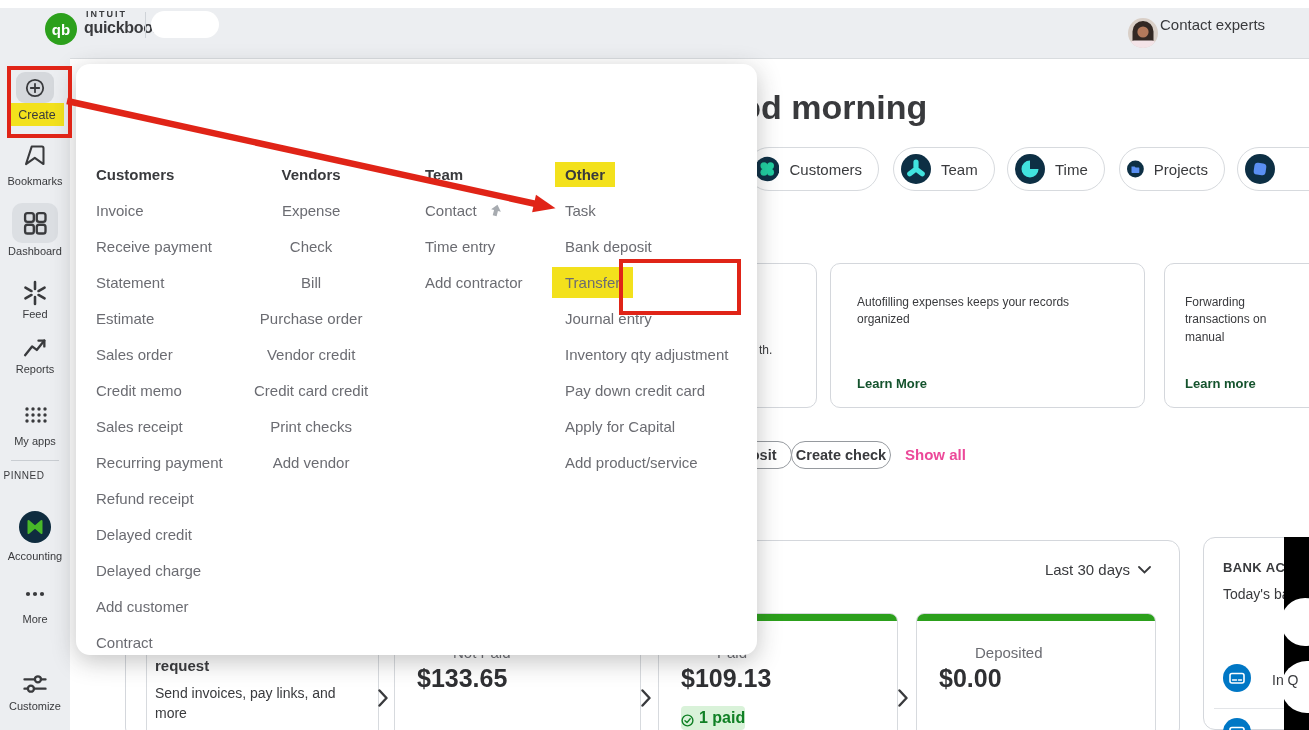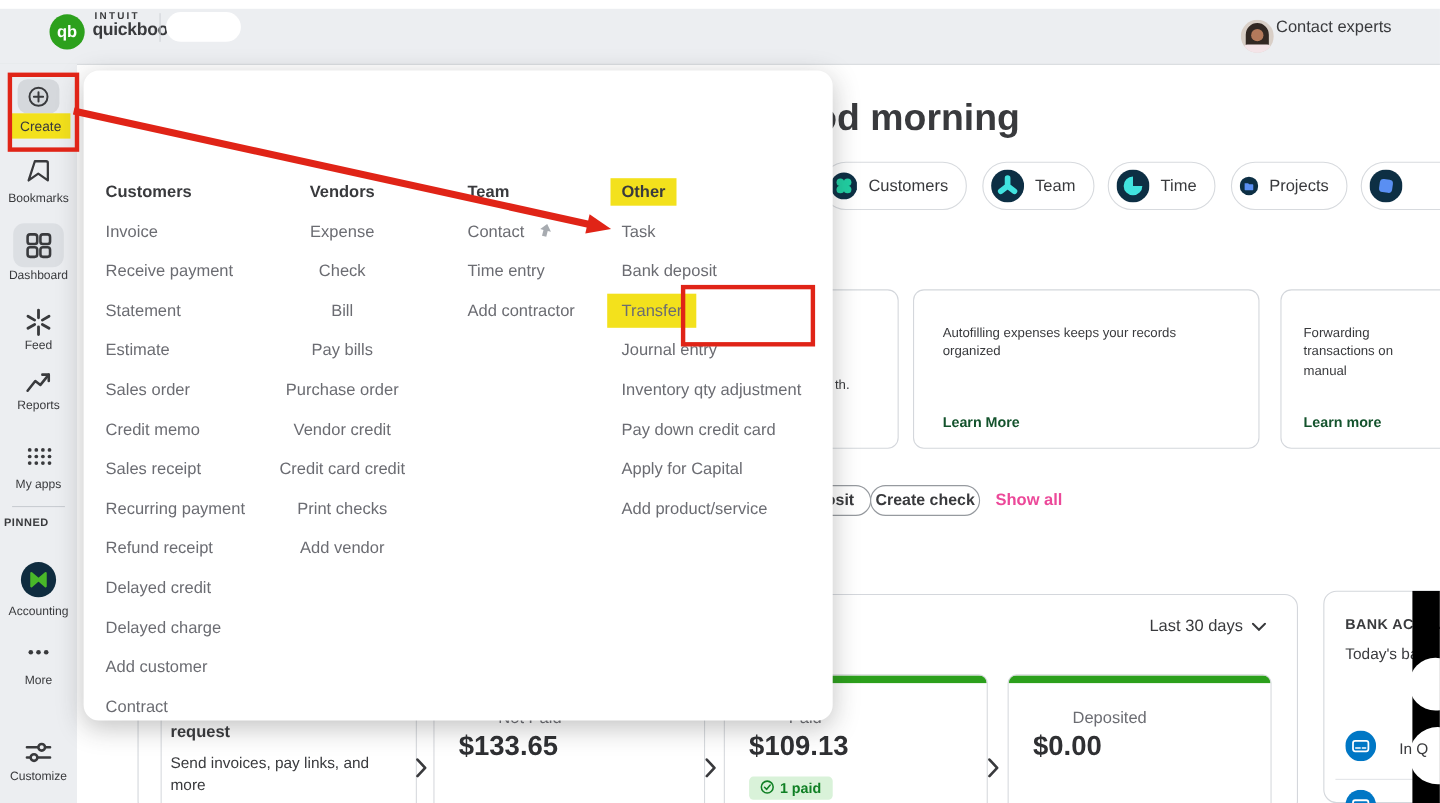--- a/index.html
+++ b/index.html
@@ -14,21 +14,21 @@
   .brand-qb{left:84px;top:19px;font-size:16px;font-weight:700;color:#393a3d;letter-spacing:-0.3px;}
   .top-divider{left:145px;top:12px;width:1px;height:26px;background:#cfd3d8;}
   .top-pill{left:151px;top:11px;width:68px;height:27px;background:#fff;border-radius:14px;}
   .contact{left:1160px;top:16px;font-size:15px;color:#393a3d;}
   
   .sidebar{left:0;top:58px;width:70px;height:672px;background:#eceef1;}
   .side-label{width:70px;text-align:center;font-size:11px;color:#393a3d;}
   .side-icon{left:21px;}
   .dash-bg{left:12px;top:203px;width:46px;height:40px;background:#dcdfe3;border-radius:10px;}
   .side-div{left:11px;top:460px;width:48px;height:1px;background:#c9cdd2;}
-  .pinned{left:0;top:470px;width:48px;text-align:center;font-size:10px;font-weight:700;letter-spacing:.5px;color:#393a3d;}
+  .pinned{left:0;top:470px;width:48px;text-align:center;font-size:10px;font-weight:400;letter-spacing:.5px;color:#393a3d;}
   
   .create-btn{left:16px;top:72px;width:38px;height:31px;background:#d5d8dc;border-radius:9px;
      display:flex;align-items:center;justify-content:center;}
   .create-label{left:10px;top:103px;width:54px;height:23px;background:#f3e11c;
      display:flex;align-items:center;justify-content:center;font-size:12.5px;color:#393a3d;}
   .red-frame{border:4px solid #e02417;z-index:50;}
   
   .menu{left:76px;top:64px;width:681px;height:591px;background:#fff;border-radius:14px;
         box-shadow:0 6px 24px rgba(40,40,40,.28);z-index:20;}
   .mcol{position:absolute;top:96px;}
@@ -49,22 +49,22 @@
   .action-pill{top:441px;height:28px;border:1px solid #969a9f;border-radius:15px;background:#fff;
      display:flex;align-items:center;justify-content:center;font-size:14.5px;font-weight:700;color:#393a3d;box-sizing:border-box;}
   .showall{left:905px;top:446px;font-size:15px;font-weight:700;color:#ec4899;cursor:pointer;}
   
   .money{left:125px;top:540px;width:1055px;height:200px;background:#fff;border:1px solid #d4d7dc;border-radius:12px;box-sizing:border-box;}
   .range{position:absolute;right:28px;top:20px;font-size:15px;color:#393a3d;display:flex;align-items:center;gap:8px;cursor:pointer;}
   .stat-card{position:absolute;top:72px;height:130px;background:#fff;border:1px solid #d7dade;border-radius:8px;box-sizing:border-box;overflow:hidden;}
   .greenbar{position:absolute;left:0;top:0;right:0;height:7px;background:#2ca01c;}
   .stat-label{position:absolute;left:22px;top:30px;font-size:15px;color:#6b6c72;margin-left:36px;}
   .stat-amount{position:absolute;left:22px;top:50px;font-size:25px;font-weight:700;color:#2f3033;}
-  .badge{position:absolute;left:22px;top:92px;background:#d9f2d9;border-radius:4px;padding:3px 10px;
-     display:inline-flex;align-items:flex-start;gap:5px;font-size:13px;font-weight:700;color:#108025;}
+  .badge{position:absolute;left:22px;top:92px;background:#d9f2d9;border-radius:4px;padding:3px 0;
+     display:inline-flex;align-items:flex-end;gap:5px;font-size:16px;font-weight:700;color:#108025;}
   .sep-chev{position:absolute;top:148px;}
   .req-title{position:absolute;left:8px;top:43px;font-size:15px;font-weight:700;color:#393a3d;}
   .req-sub{position:absolute;left:8px;top:70px;width:210px;font-size:14px;color:#393a3d;line-height:1.4;}
   
   .bank{left:1203px;top:537px;width:140px;height:193px;background:#fff;border:1px solid #d4d7dc;border-radius:12px;box-sizing:border-box;}
   .bank-head{position:absolute;left:19px;top:22px;font-size:13px;font-weight:700;letter-spacing:.4px;color:#393a3d;white-space:nowrap;}
   .bank-sub{position:absolute;left:19px;top:48px;font-size:14px;color:#393a3d;white-space:nowrap;}
   .bank-div{position:absolute;left:10px;top:170px;width:110px;height:1px;background:#e3e5e8;}
   .redact{z-index:40;}
   .inq{left:1272px;top:672px;font-size:14px;color:#393a3d;z-index:45;}
@@ -352,21 +352,20 @@
       <div class="mitem">Delayed credit</div>
       <div class="mitem">Delayed charge</div>
       <div class="mitem">Add customer</div>
       <div class="mitem">Contract</div>
     </div>
     <div class="mcol" style="left:178px;text-align:center;">
       <div class="mhead">Vendors</div>
       <div class="mitem">Expense</div>
       <div class="mitem">Check</div>
       <div class="mitem">Bill</div>
-      <div class="mitem">Pay bills</div>
       <div class="mitem">Purchase order</div>
       <div class="mitem">Vendor credit</div>
       <div class="mitem">Credit card credit</div>
       <div class="mitem">Print checks</div>
       <div class="mitem">Add vendor</div>
     </div>
     <div class="mcol" style="left:349px;">
       <div class="mhead">Team</div>
       <div class="mitem">
         <span>Contact</span>

